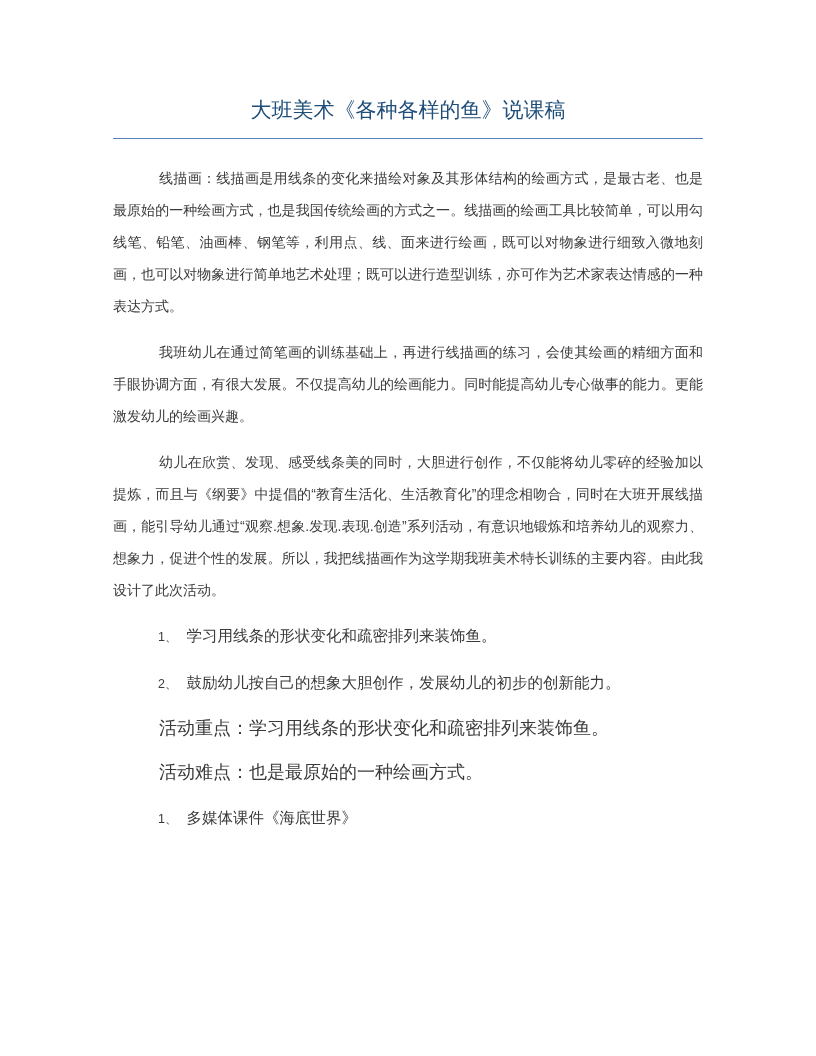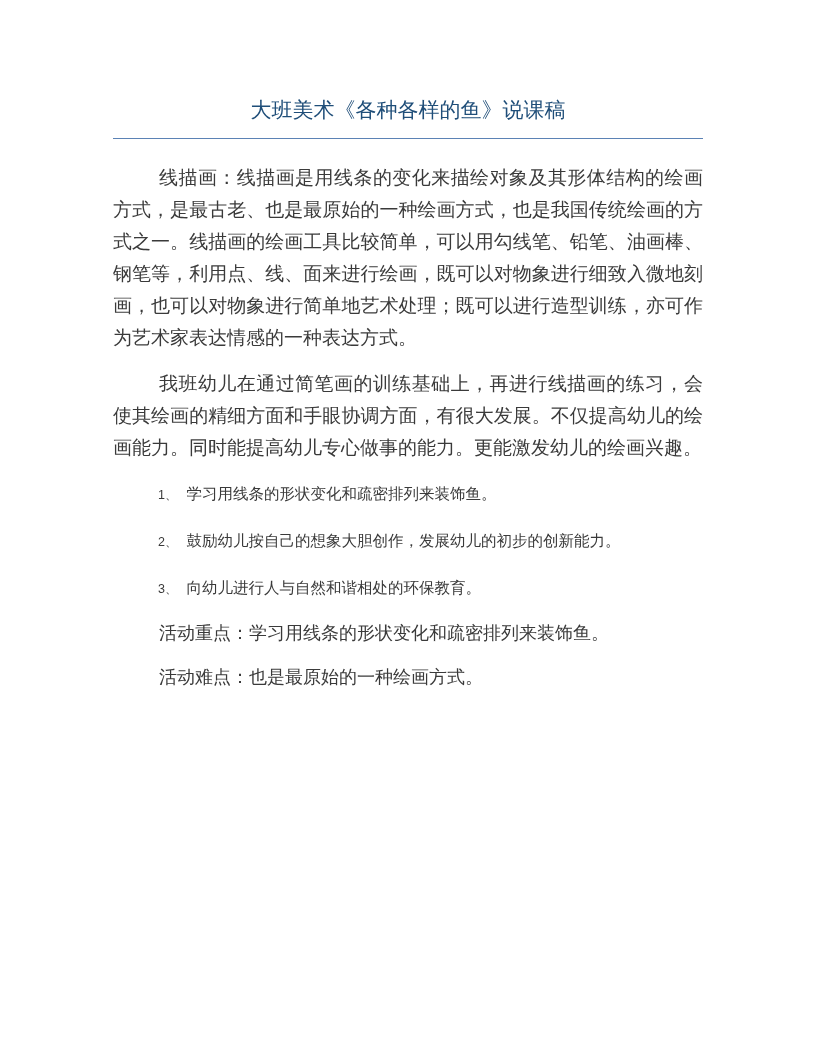--- a/index.html
+++ b/index.html
@@ -27,21 +27,21 @@
     color: var(--title-color);
     text-align: center;
     line-height: 28px;
     padding-bottom: 14px;
     border-bottom: 1px solid var(--rule-color);
   }
   .content {
     padding-top: 9px;
   }
   .para {
-    font-size: 19px;
+    font-size: 14px;
     line-height: 32px;
     text-align: justify;
     text-indent: 46px;
     margin-top: 14px;
     color: var(--body-color);
   }
   .list-item {
     font-size: 15.5px;
     line-height: 32px;
     padding-left: 45px;
@@ -65,30 +65,31 @@
 
 <div class="page">
   <div class="doc">
 
     <h1 class="doc-title">大班美术《各种各样的鱼》说课稿</h1>
 
     <div class="content">
 
       <p class="para">线描画：线描画是用线条的变化来描绘对象及其形体结构的绘画方式，是最古老、也是最原始的一种绘画方式，也是我国传统绘画的方式之一。线描画的绘画工具比较简单，可以用勾线笔、铅笔、油画棒、钢笔等，利用点、线、面来进行绘画，既可以对物象进行细致入微地刻画，也可以对物象进行简单地艺术处理；既可以进行造型训练，亦可作为艺术家表达情感的一种表达方式。</p>
       <p class="para">我班幼儿在通过简笔画的训练基础上，再进行线描画的练习，会使其绘画的精细方面和手眼协调方面，有很大发展。不仅提高幼儿的绘画能力。同时能提高幼儿专心做事的能力。更能激发幼儿的绘画兴趣。</p>
+      <p class="para">幼儿在欣赏、发现、感受线条美的同时，大胆进行创作，不仅能将幼儿零碎的经验加以提炼，而且与《纲要》中提倡的“教育生活化、生活教育化”的理念相吻合，同时在大班开展线描画，能引导幼儿通过“观察.想象.发现.表现.创造”系列活动，有意识地锻炼和培养幼儿的观察力、想象力，促进个性的发展。所以，我把线描画作为这学期我班美术特长训练的主要内容。由此我设计了此次活动。</p>
 
       <div class="list-item">
         <span class="num">1、</span><span>学习用线条的形状变化和疏密排列来装饰鱼。</span>
       </div>
       <div class="list-item">
         <span class="num">2、</span><span>鼓励幼儿按自己的想象大胆创作，发展幼儿的初步的创新能力。</span>
       </div>
-      <div class="list-item">
-        <span class="num">3、</span><span>向幼儿进行人与自然和谐相处的环保教育。</span>
-      </div>
 
       <p class="focus-line">活动重点：学习用线条的形状变化和疏密排列来装饰鱼。</p>
       <p class="focus-line">活动难点：也是最原始的一种绘画方式。</p>
 
+      <div class="list-item">
+        <span class="num">1、</span><span>多媒体课件《海底世界》</span>
+      </div>
 
     </div>
   </div>
 </div>
 
 </body></html>

